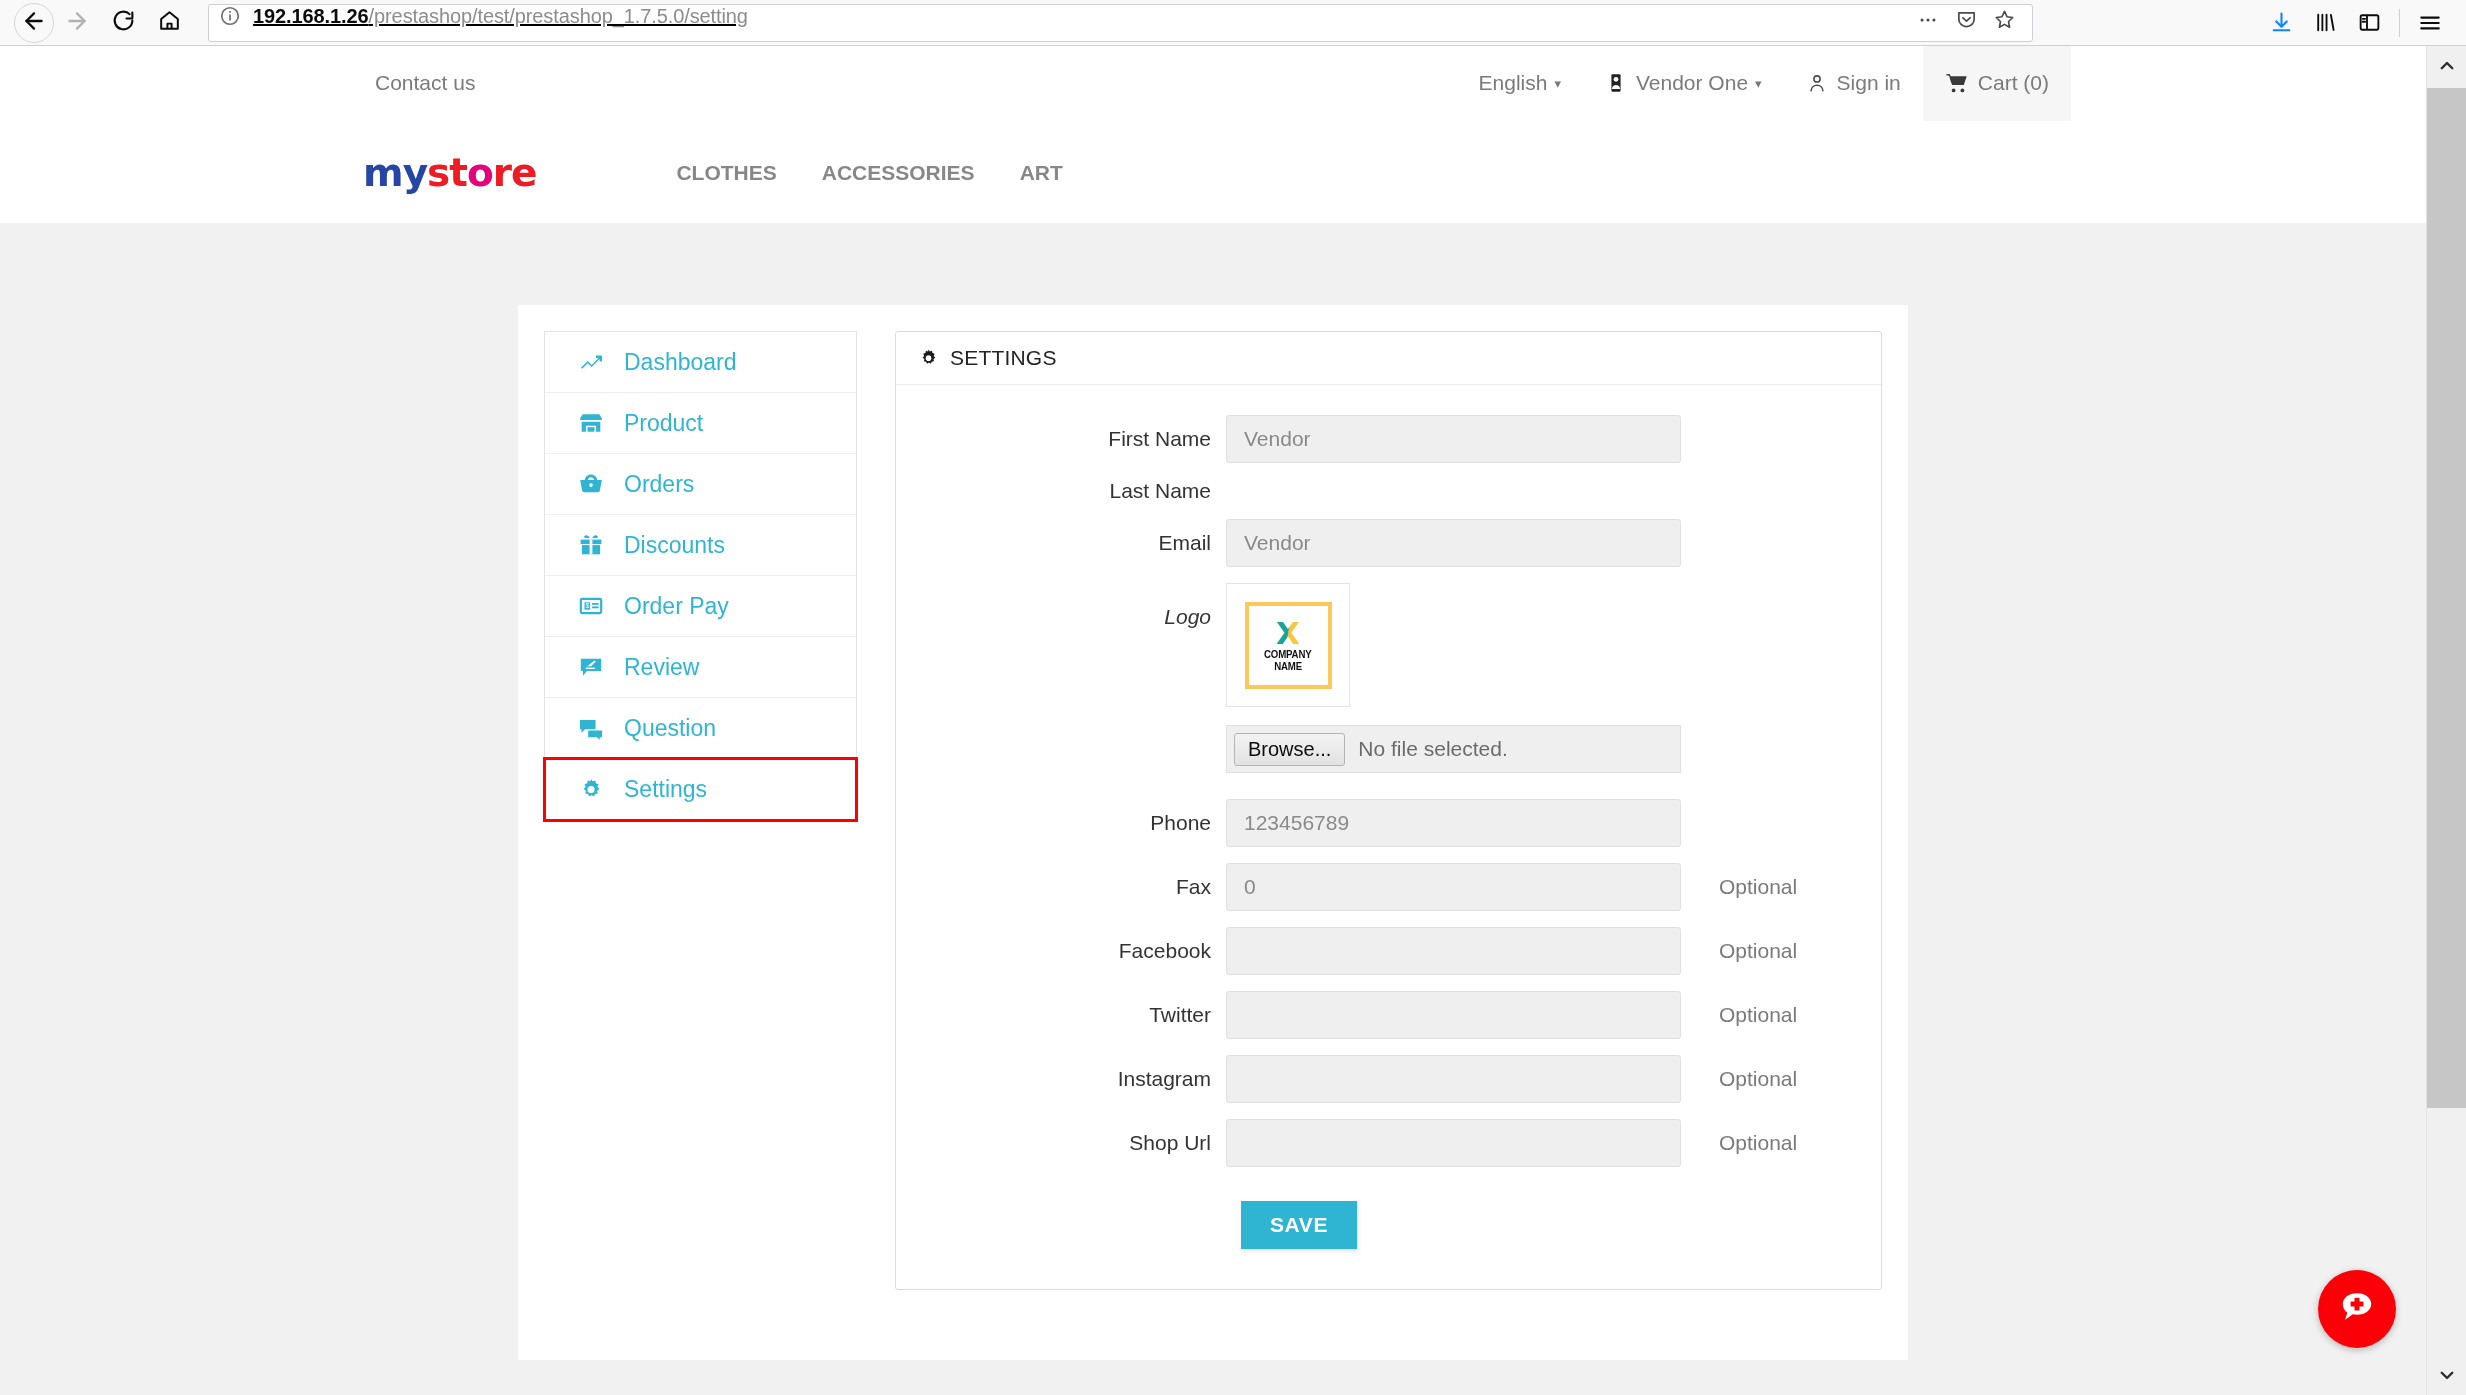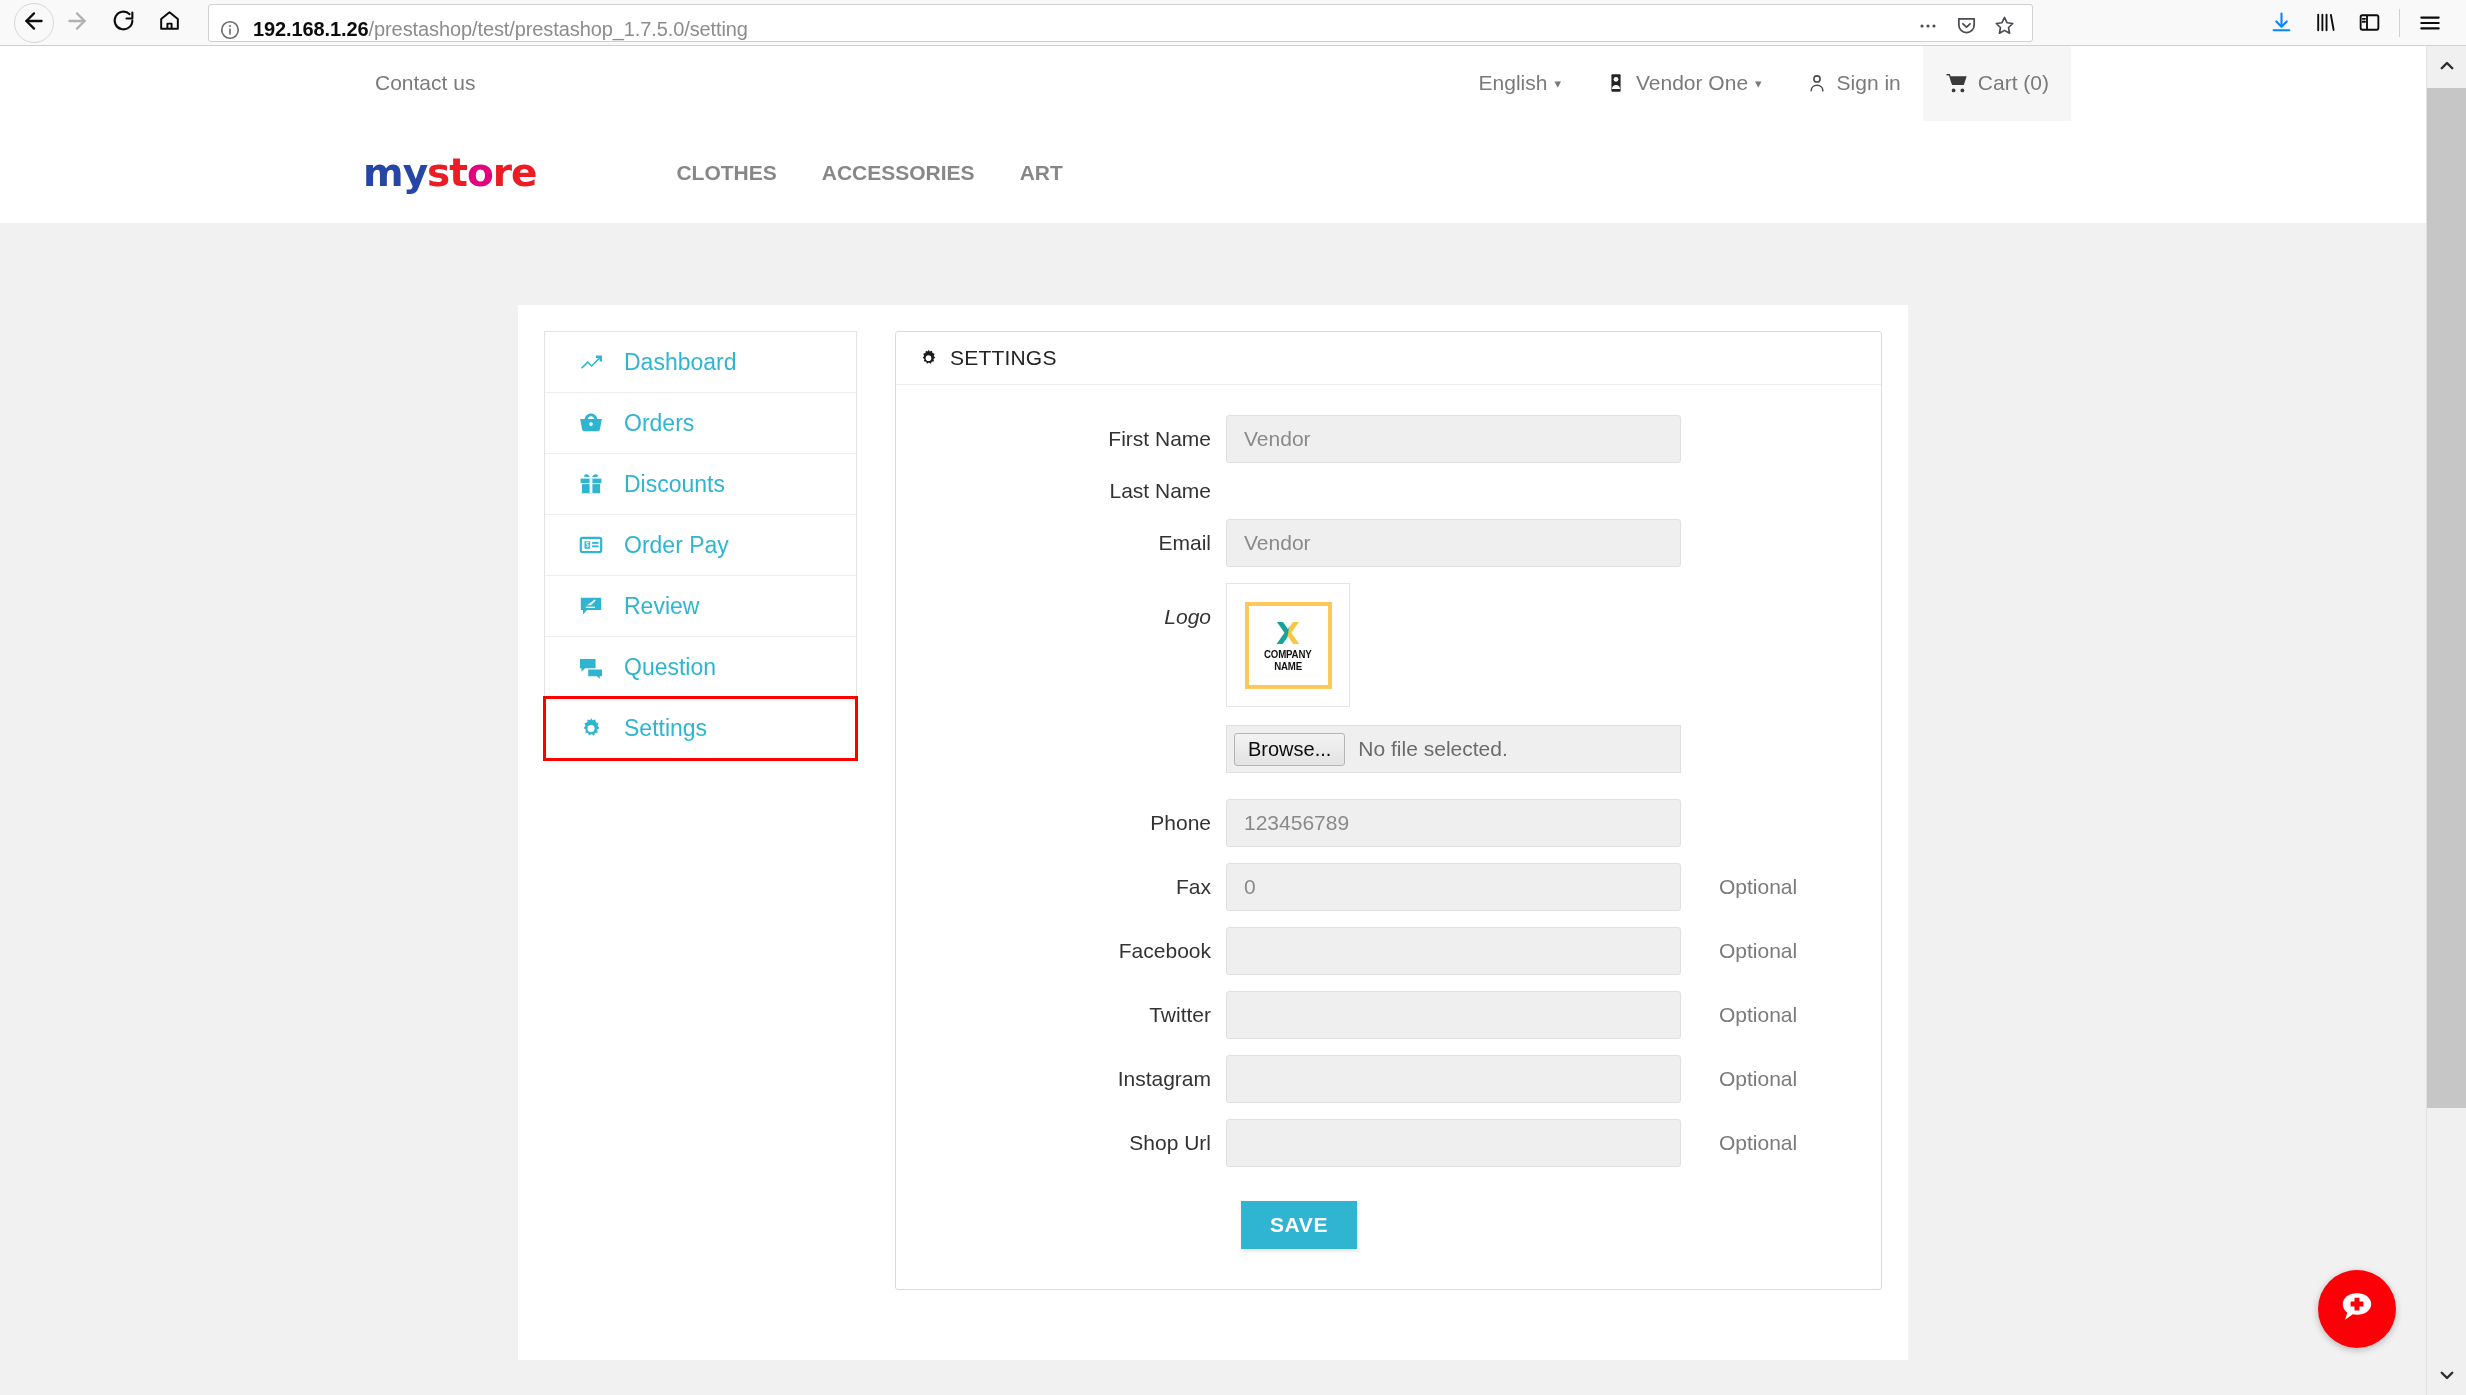--- a/index.html
+++ b/index.html
@@ -33,22 +33,23 @@
     width: 40px; height: 40px;
   }
   #urlbar {
     flex: 0 0 1825px;
     margin-left: 16px;
     height: 38px;
     background: #ffffff;
     border: 1px solid #cfcfd4;
     border-radius: 3px;
     display: flex;
-    align-items: flex-end;
+    align-items: flex-start;
     padding: 0 10px;
+    text-decoration: underline;
   }
   #urlbar .info-icon { margin-right: 12px; display:flex; align-items:center; }
   #url-text {
     flex: 1 1 auto;
     font-size: 20px;
     color: #8c8c8c;
     white-space: nowrap;
     overflow: hidden;
     letter-spacing: -0.1px;
   }
@@ -559,20 +560,30 @@
       <div id="white-wrapper">
 
         <div id="vendor-sidebar">
           <div class="side-item">
             <span class="s-ico">
               <svg width="26" height="26" viewBox="0 0 24 24" fill="currentColor">
                   <path d="M2.5 17.6 9 11.1l3.6 3.6 6.3-6.3-2.4-.1V6h5.6v5.6h-2.2l.1-2.3-7.4 7.4L9 13.1l-4.9 5z"></path>
                 </svg>
             </span>
             <span>Dashboard</span>
+          </div>
+          <div class="side-item">
+            <span class="s-ico">
+              <svg width="26" height="26" viewBox="0 0 24 24" fill="currentColor">
+                  <path d="M2 7.5 4.4 4h15.2L22 7.5v1.8H2z"></path>
+                  <path d="M3.4 10.8h17.2V20h-3.9v-5.4H7.3V20H3.4z"></path>
+                  <rect x="8.8" y="15.9" width="6.4" height="4.1"></rect>
+                </svg>
+            </span>
+            <span>Product</span>
           </div>
           <div class="side-item">
             <span class="s-ico">
               <svg width="26" height="26" viewBox="0 0 24 24" fill="currentColor">
                   <path d="M6.2 8.4C6.6 5.3 9 3.2 12 3.2s5.4 2.1 5.8 5.2H22l-1.8 9.5a2 2 0 0 1-2 1.6H5.8a2 2 0 0 1-2-1.6L2 8.4zM9 8.4h6c-.4-1.7-1.6-2.7-3-2.7s-2.6 1-3 2.7z"></path>
                   <circle cx="12" cy="13" r="1.7" fill="#fff"></circle>
                 </svg>
             </span>
             <span>Orders</span>
           </div>

